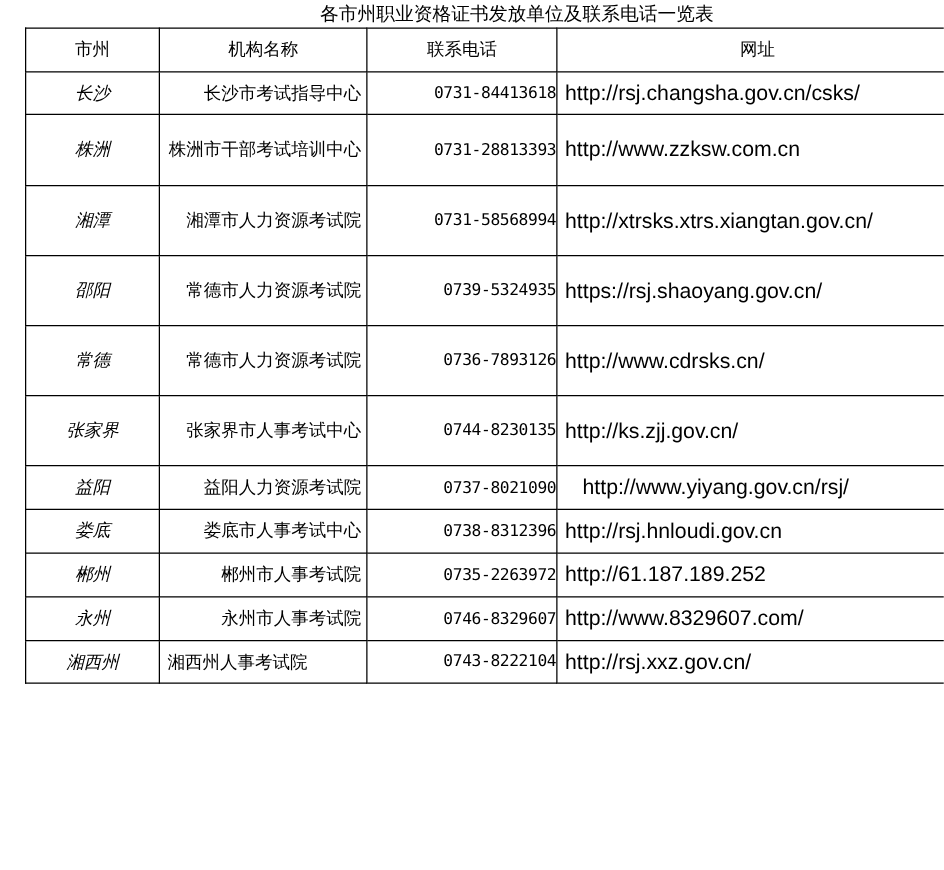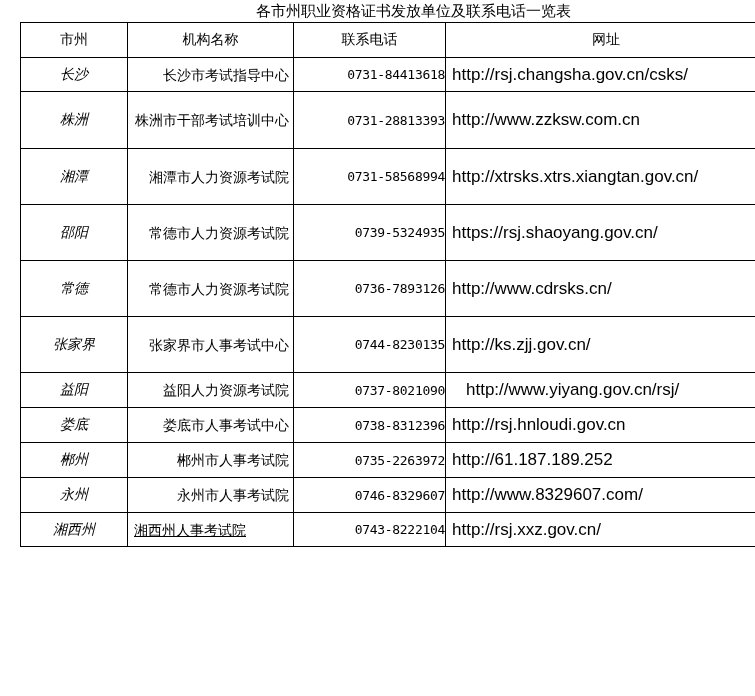--- a/index.html
+++ b/index.html
@@ -7,21 +7,21 @@
          font-family: "DejaVu Sans", sans-serif; color: #000; }
   .title { position: absolute; left: 0; top: 0; width: 755px; height: 22px;
            text-align: center; font-size: 15px; line-height: 22px; letter-spacing: 0px; margin-left: 36px; }
   table { position: absolute; left: 20px; top: 22px; border-collapse: collapse;
           table-layout: fixed; width: 746px; }
   td, th { border: 1.5px solid #000; padding: 0; font-weight: normal; font-size: 14px;
            vertical-align: middle; }
   th { text-align: center; }
   td.city { text-align: center; font-style: italic; }
   td.org { text-align: right; line-height: 22px; padding: 0 4px; }
-  td.org.left { text-align: left; padding-left: 6px; text-decoration: underline; }
+  td.org.left { text-align: left; padding-left: 6px; }
   td.phone { text-align: right; font-family: "DejaVu Sans Mono", monospace; font-size: 13px; letter-spacing: -0.3px; }
   td.url { text-align: left; padding-left: 6px; font-family: Liberation Sans, sans-serif; font-size: 17px; letter-spacing: 0px; }
   td.url.indent { padding-left: 20px; }
 </style>
 </head>
 <body>
 
 <div class="title">各市州职业资格证书发放单位及联系电话一览表</div>
 
 <table>

